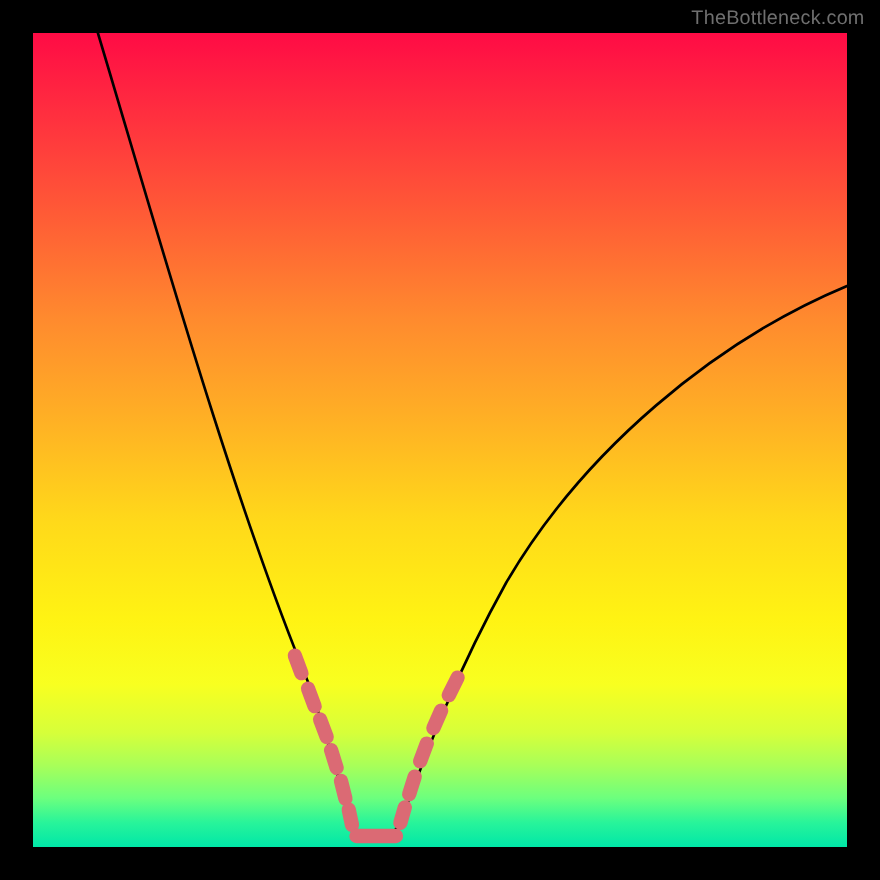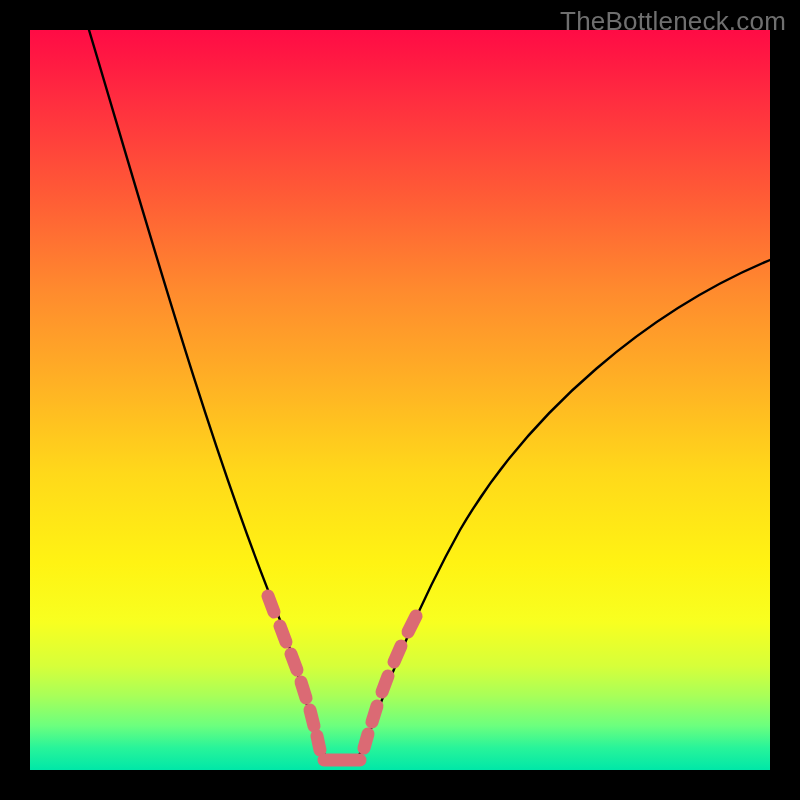--- a/index.html
+++ b/index.html
@@ -31,21 +31,21 @@
       #6cff7e 94%,
       #28f49a 97%,
       #00e7a8 100%
     );
   }
   .watermark {
     position: absolute;
     top: 6px;
     right: 14px;
     color: #6f6f6f;
-    font-size: 26px;
+    font-size: 18px;
     font-weight: 500;
     letter-spacing: 0.2px;
     user-select: none;
   }
   svg {
     position: absolute;
     left: 0;
     top: 0;
   }
 </style>

